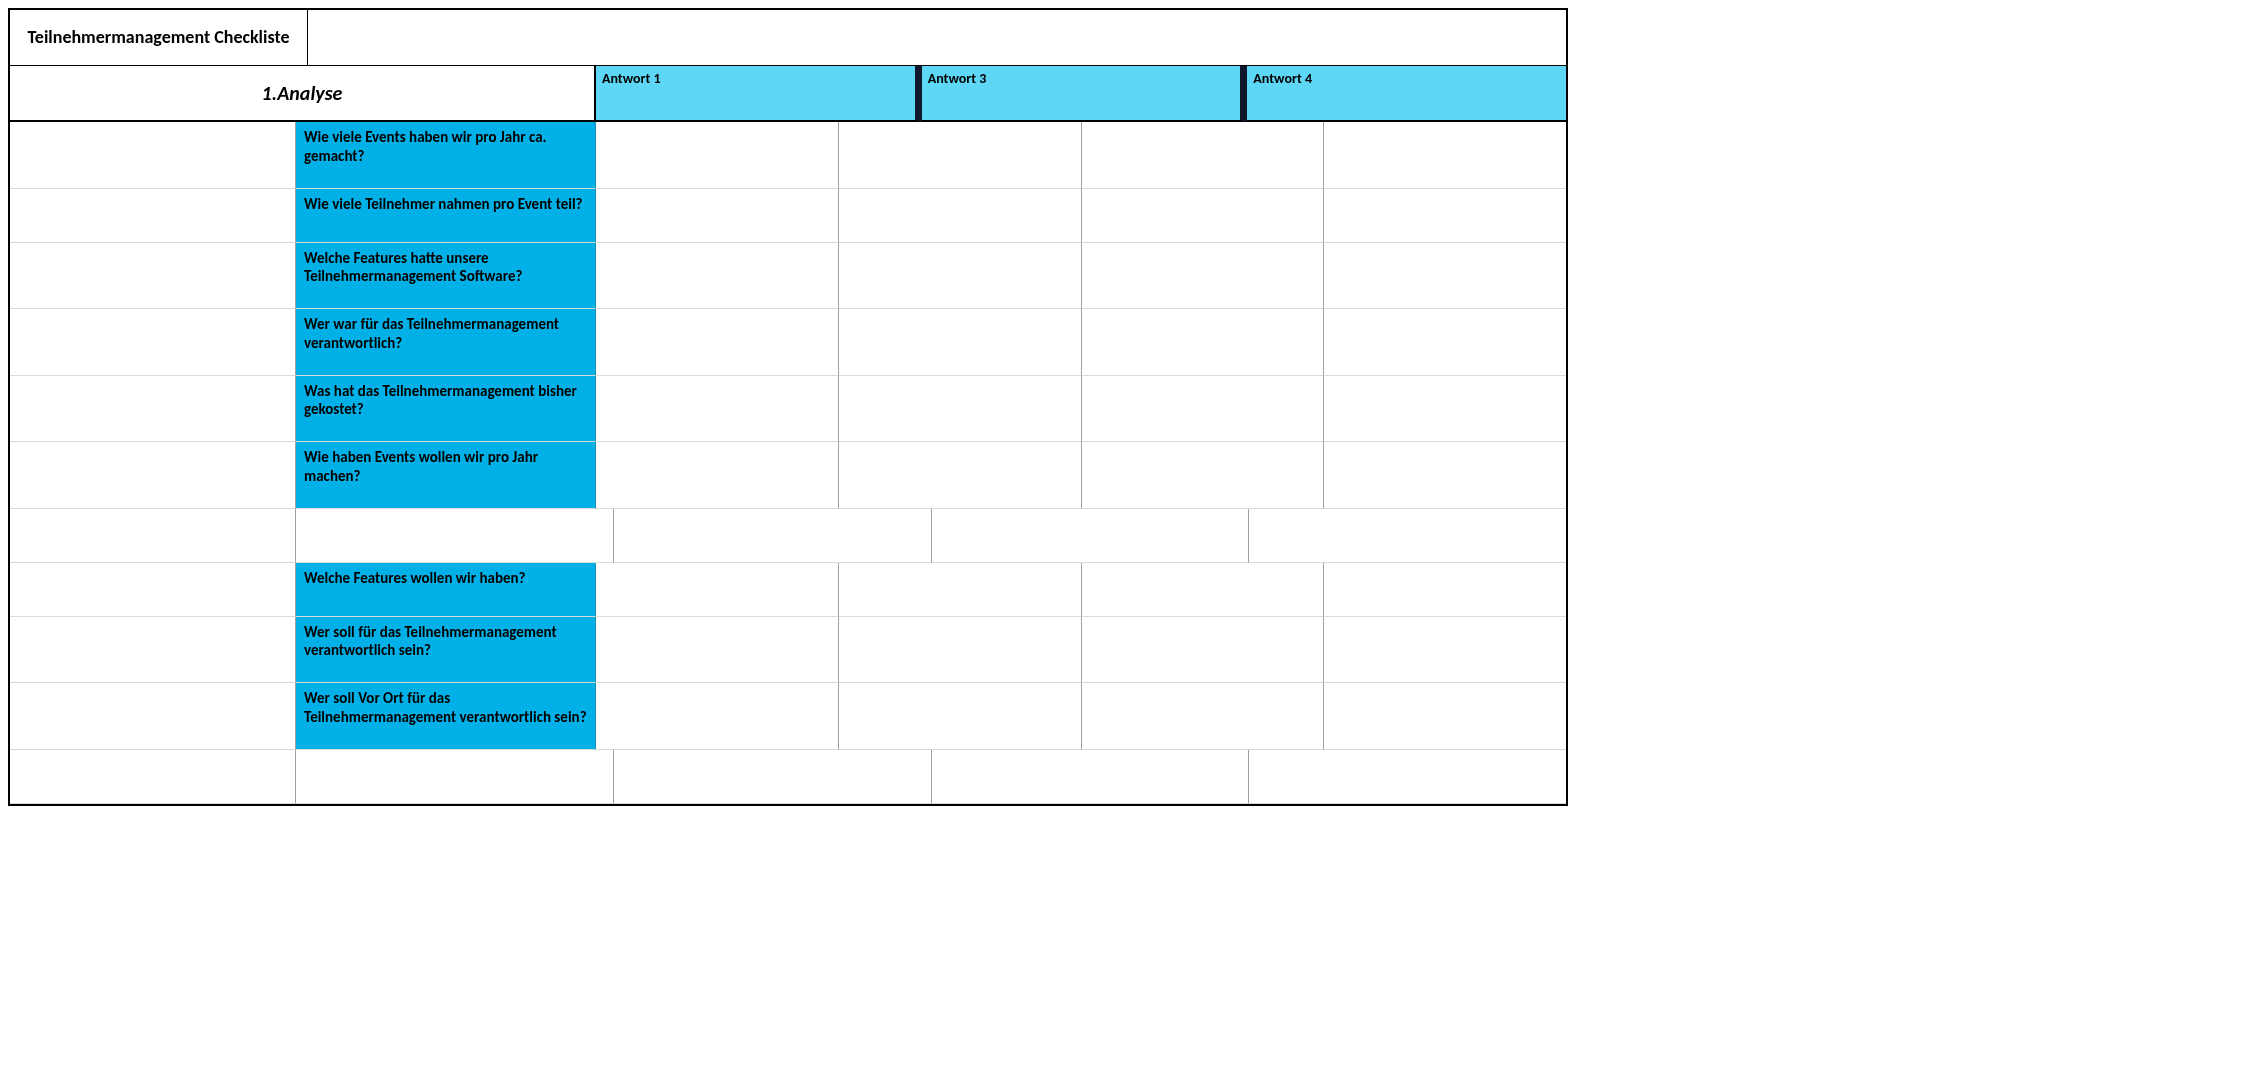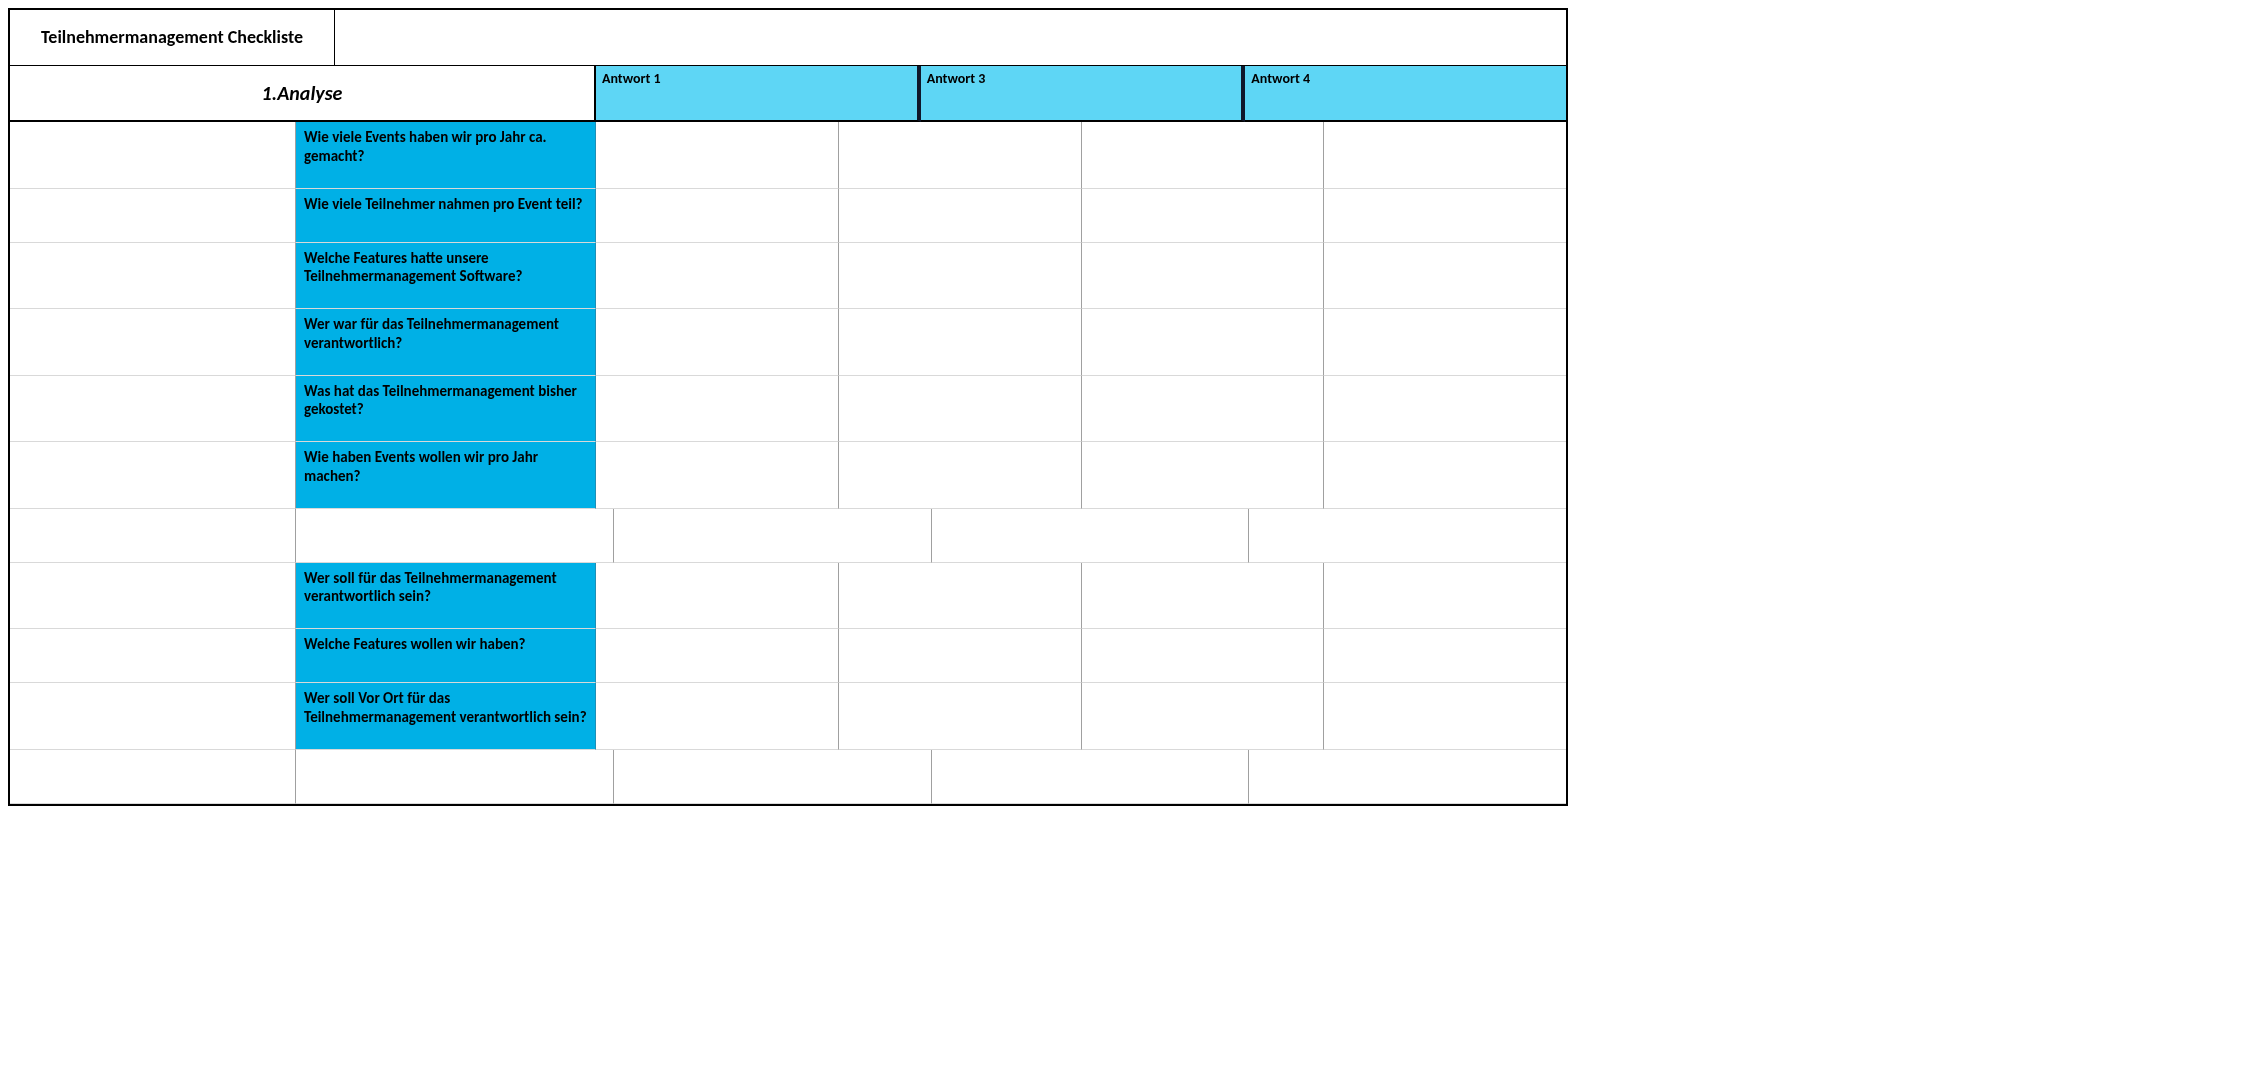--- a/index.html
+++ b/index.html
@@ -11,21 +11,21 @@
     color: #000;
     background: #fff;
   }
   .sheet {
     width: 1560px;
     border: 2px solid #000;
   }
   .row { display: flex; }
   
   .title-cell {
-    width: 325px;
+    width: 298px;
     min-height: 56px;
     display: flex;
     align-items: center;
     justify-content: center;
     text-align: center;
     font-weight: 700;
     font-size: 18px;
     line-height: 1.15;
     border-right: 1px solid #000;
     border-bottom: 1px solid #000;
@@ -50,21 +50,21 @@
     background: #fff;
     font-style: italic;
   }
   .ans-head {
     flex: 1;
     min-height: 56px;
     background: #5ed6f5;
     font-weight: 700;
     font-size: 14px;
     padding: 4px 6px;
-    border-right: 4px solid #0f172a;
+    border-right: 7px solid #0f172a;
     border-bottom: 2px solid #000;
   }
   .ans-head:last-child { border-right: none; }
   
   .q-left {
     width: 286px;
     border-right: 1px solid #a0a0a0;
     background: #fff;
   }
   .q-text {
@@ -158,36 +158,36 @@
   </div>
   <div class="row qrow">
     <div class="q-left"></div>
     <div class="ans-cell"></div>
     <div class="ans-cell"></div>
     <div class="ans-cell"></div>
     <div class="ans-cell"></div>
   </div>
   <div class="row qrow">
     <div class="q-left"></div>
+    <div class="q-text">Welche Features wollen wir haben?</div>
+    <div class="ans-cell"></div>
+    <div class="ans-cell"></div>
+    <div class="ans-cell"></div>
+    <div class="ans-cell"></div>
+  </div>
+  <div class="row qrow">
+    <div class="q-left"></div>
     <div class="q-text">Wer soll für das Teilnehmermanagement verantwortlich sein?</div>
     <div class="ans-cell"></div>
     <div class="ans-cell"></div>
     <div class="ans-cell"></div>
     <div class="ans-cell"></div>
   </div>
   <div class="row qrow">
     <div class="q-left"></div>
-    <div class="q-text">Welche Features wollen wir haben?</div>
-    <div class="ans-cell"></div>
-    <div class="ans-cell"></div>
-    <div class="ans-cell"></div>
-    <div class="ans-cell"></div>
-  </div>
-  <div class="row qrow">
-    <div class="q-left"></div>
     <div class="q-text">Wer soll Vor Ort für das Teilnehmermanagement verantwortlich sein?</div>
     <div class="ans-cell"></div>
     <div class="ans-cell"></div>
     <div class="ans-cell"></div>
     <div class="ans-cell"></div>
   </div>
   <div class="row qrow">
     <div class="q-left"></div>
     <div class="ans-cell"></div>
     <div class="ans-cell"></div>

